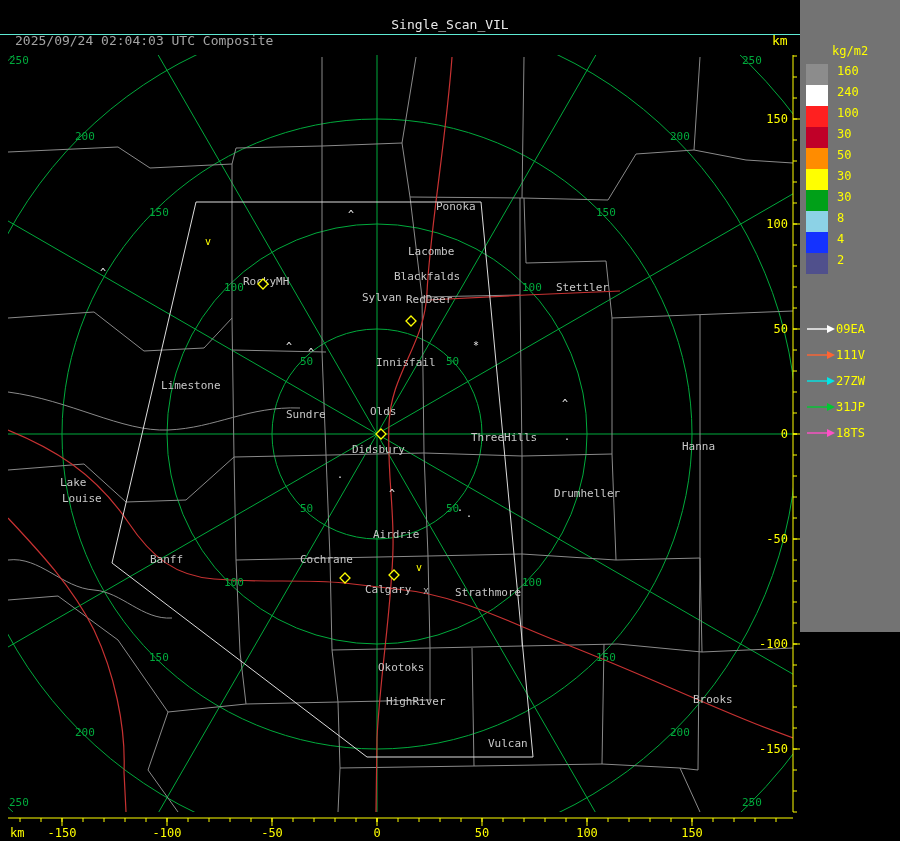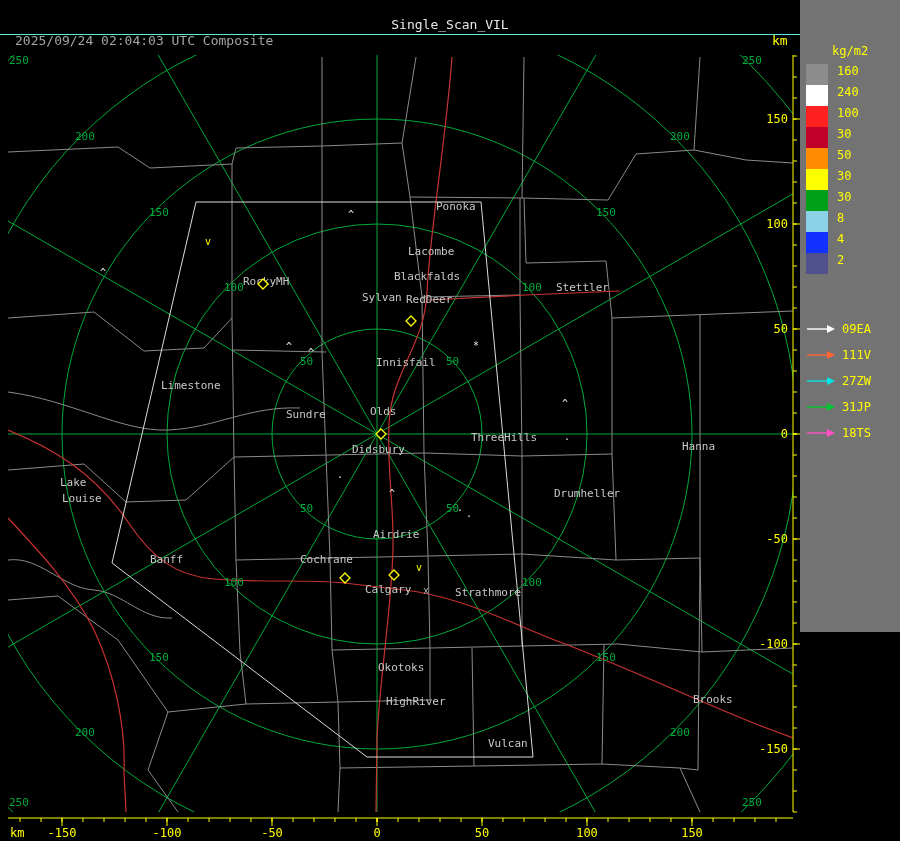--- a/index.html
+++ b/index.html
@@ -13,21 +13,21 @@
   #km-top{left:772px;top:33px;color:#ffff00;font-size:13px;}
   #map-svg{left:0;top:0;}
   #right-panel{left:800px;top:0;width:100px;height:632px;background:#737373;}
   #scale-title{position:absolute;left:32px;top:44px;color:#ffff00;font-size:12px;}
   #colorbar{position:absolute;left:6px;top:64px;}
   .swatch-row{display:flex;height:21px;}
   .swatch{width:22px;height:21px;}
   .swatch-label{color:#ffff00;font-size:12px;margin-left:9px;}
   #vector-legend{position:absolute;left:6px;top:316px;}
   .vec-row{display:flex;align-items:center;height:26px;}
-  .vec-label{color:#ffff00;font-size:12px;margin-left:6px;}
+  .vec-label{color:#ffff00;font-size:12px;}
 </style>
 </head>
 <body>
 
 <div id="title-bar" class="abs">Single_Scan_VIL</div>
 <div id="timestamp" class="abs">2025/09/24 02:04:03 UTC Composite</div>
 <div id="km-top" class="abs">km</div>
 
 <svg id="map-svg" class="abs" width="800" height="841" viewBox="0 0 800 841">
     <defs>

